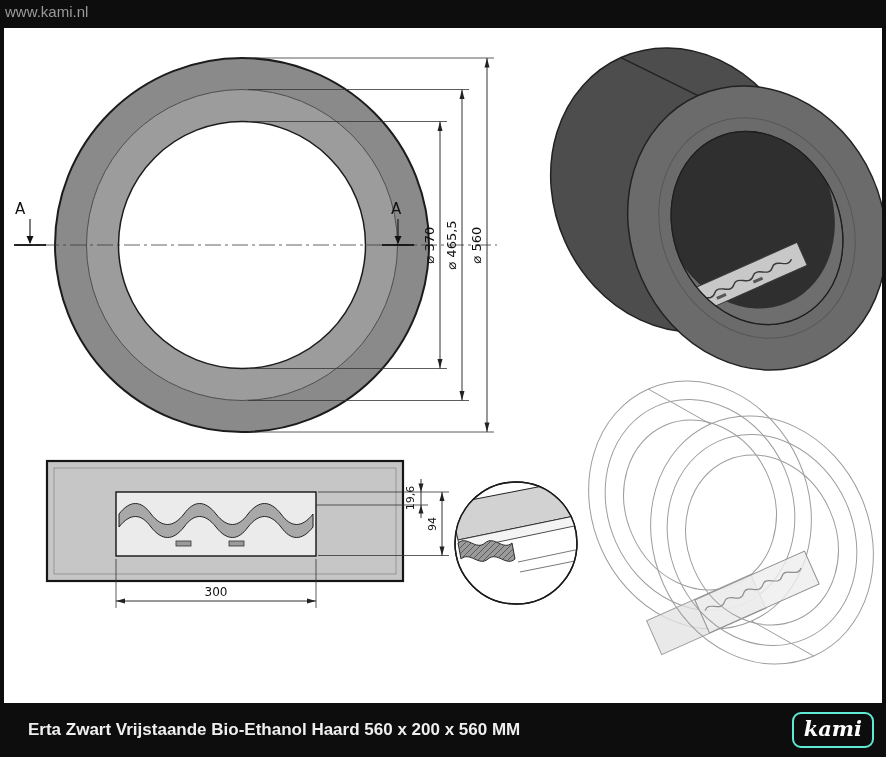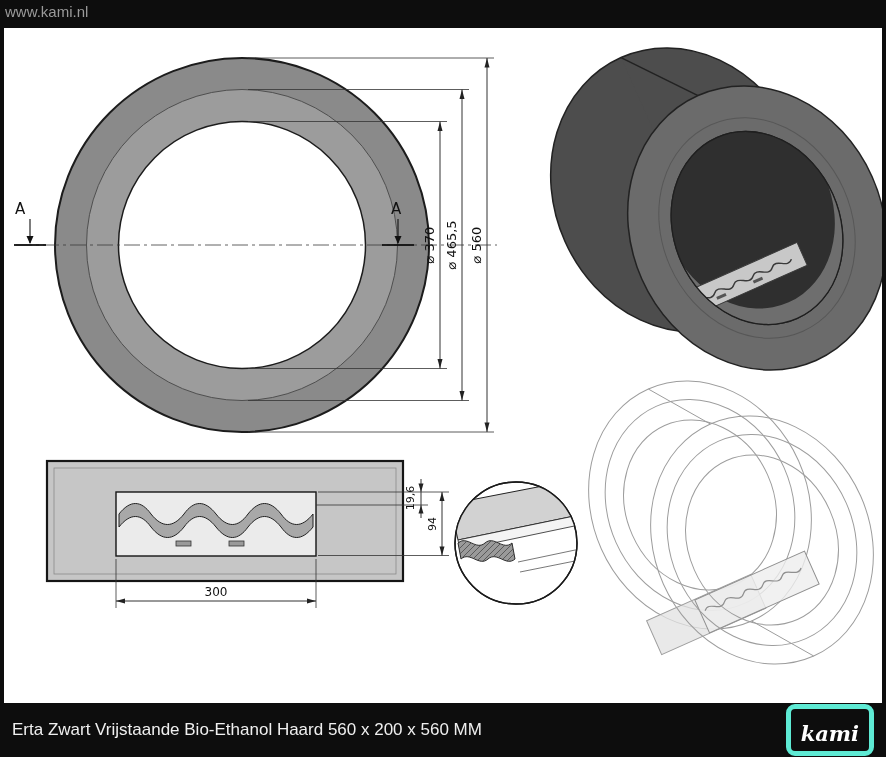--- a/index.html
+++ b/index.html
@@ -1,22 +1,22 @@
 <!DOCTYPE html>
 <html><head>
 <meta charset="utf-8">
 <style>
   html,body{margin:0;padding:0;background:#222;}
   .page{position:relative;width:886px;height:757px;background:#0d0d0d;font-family:"Liberation Sans",sans-serif;overflow:hidden;}
   .topbar{position:absolute;top:0;left:0;width:821px;height:28px;background:#0d0d0d;}
   .topbar .url{display:block;color:#9a9a9a;font-size:15px;line-height:24px;padding-left:5px;}
   .canvas{position:absolute;top:28px;left:4px;width:878px;height:675px;background:#ffffff;}
   .bottombar{position:absolute;bottom:0;left:0;width:886px;height:54px;background:#0d0d0d;display:flex;align-items:center;}
-  .title{color:#efefef;font-weight:normal;font-size:17px;padding-left:12px;flex:1;}
-  .logo{margin-right:12px;border:5px solid #5eead4;border-radius:9px;padding:12px 10px 5px 10px;color:#ffffff;
+  .title{color:#efefef;font-weight:bold;font-size:17px;padding-left:28px;flex:1;}
+  .logo{margin-right:12px;border:2px solid #5eead4;border-radius:9px;padding:2px 10px 5px 10px;color:#ffffff;
         font-family:"DejaVu Serif",serif;font-style:italic;font-weight:bold;font-size:21px;}
   svg text{font-family:"DejaVu Sans","Liberation Sans",sans-serif;}
 </style>
 </head>
 <body>
 
 <div class="page">
 
   <div class="topbar">
     <span class="url">www.kami.nl</span>

